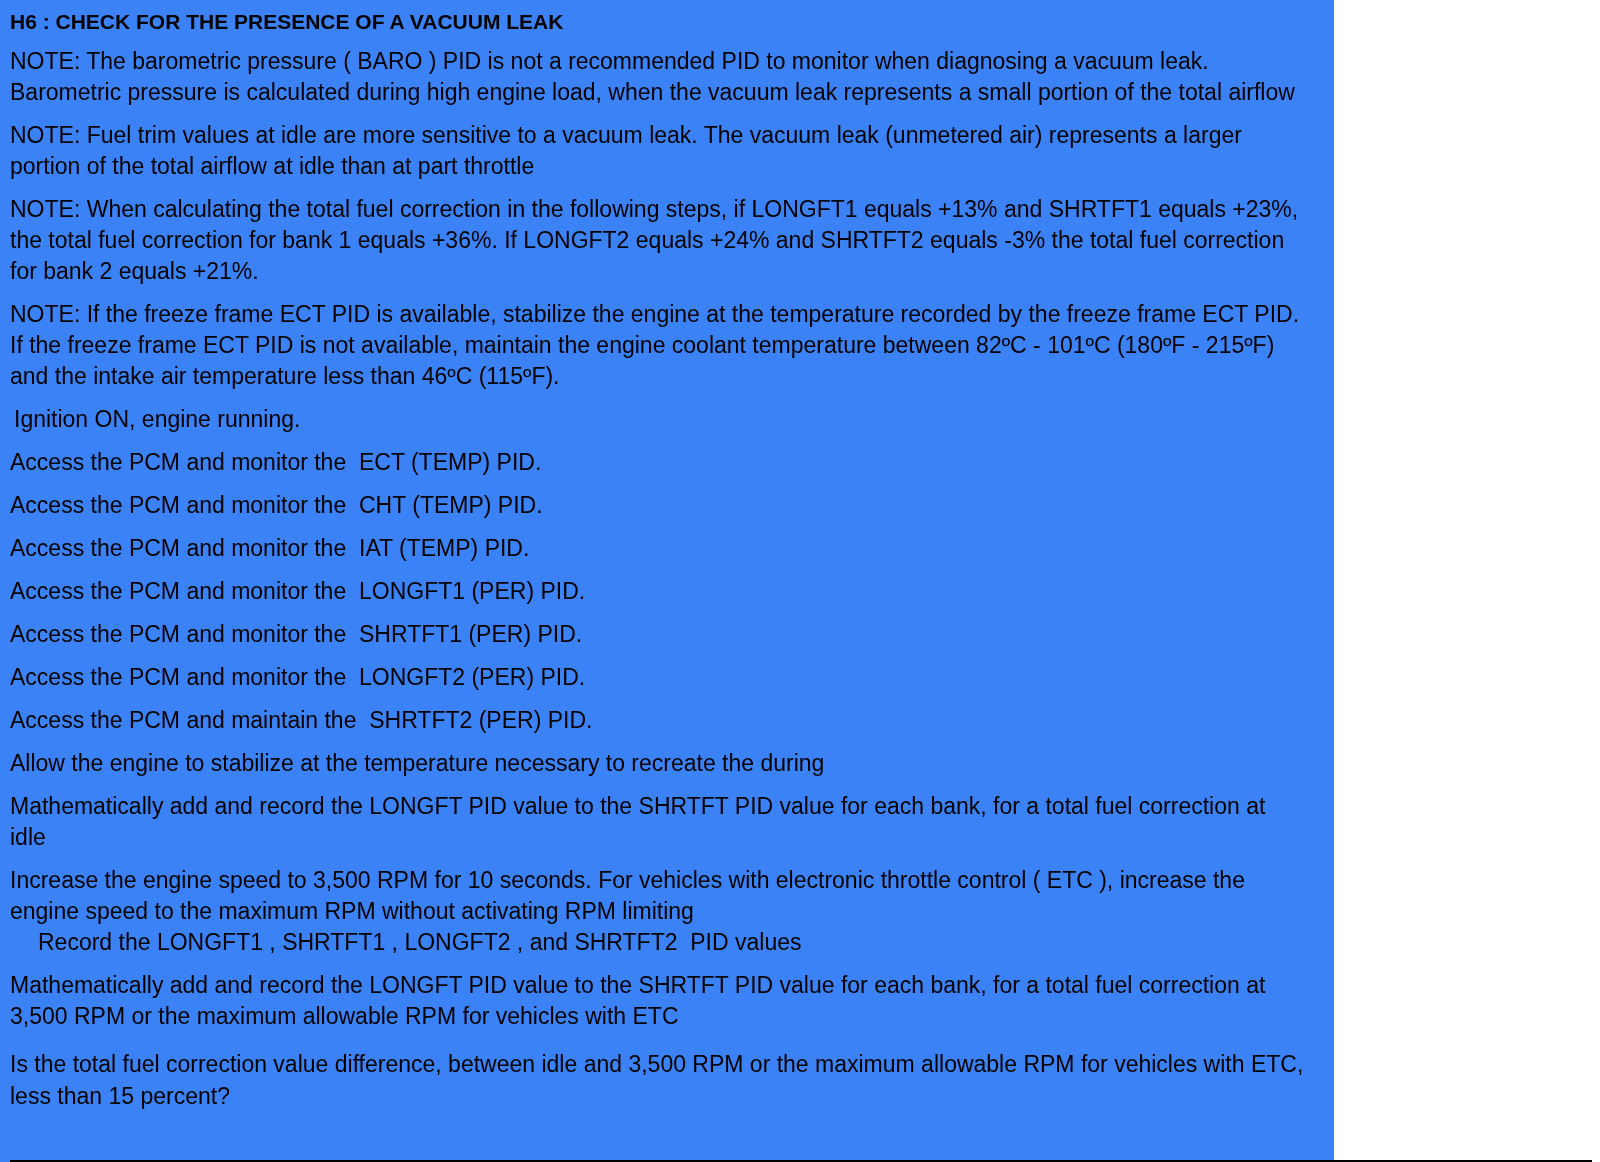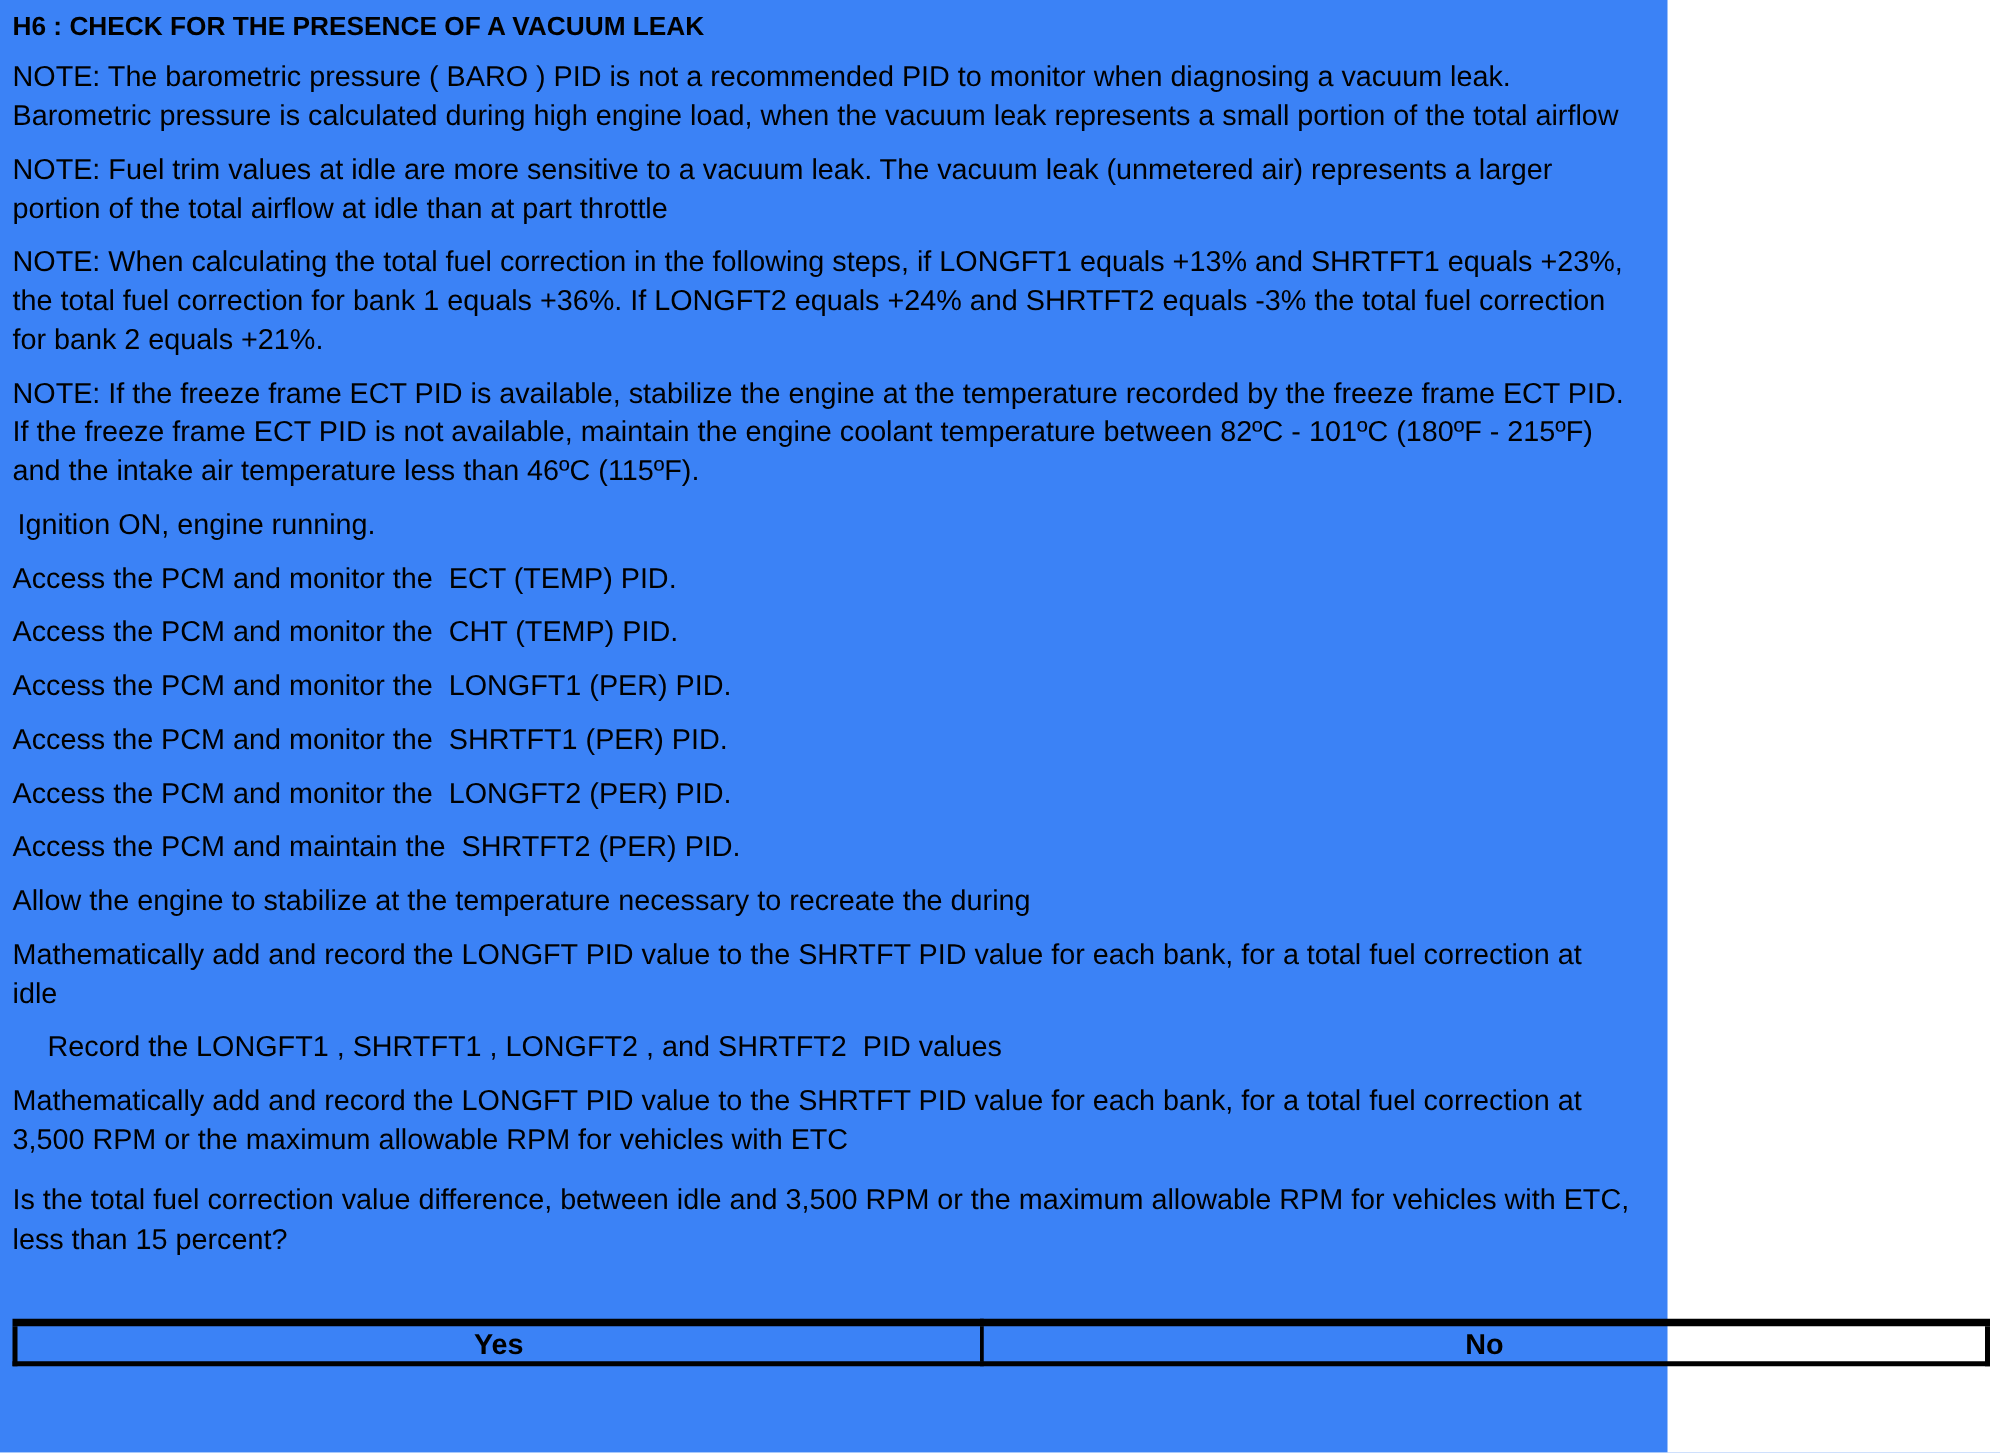--- a/index.html
+++ b/index.html
@@ -71,28 +71,29 @@
   <div class="doc-title">H6 : CHECK FOR THE PRESENCE OF A VACUUM LEAK</div>
 
   <p class="note">NOTE: The barometric pressure ( BARO ) PID is not a recommended PID to monitor when diagnosing a vacuum leak. Barometric pressure is calculated during high engine load, when the vacuum leak represents a small portion of the total airflow</p>
   <p class="note">NOTE: Fuel trim values at idle are more sensitive to a vacuum leak. The vacuum leak (unmetered air) represents a larger portion of the total airflow at idle than at part throttle</p>
   <p class="note">NOTE: When calculating the total fuel correction in the following steps, if LONGFT1 equals +13% and SHRTFT1 equals +23%, the total fuel correction for bank 1 equals +36%. If LONGFT2 equals +24% and SHRTFT2 equals -3% the total fuel correction for bank 2 equals +21%.</p>
   <p class="note">NOTE: If the freeze frame ECT PID is available, stabilize the engine at the temperature recorded by the freeze frame ECT PID. If the freeze frame ECT PID is not available, maintain the engine coolant temperature between 82ºC - 101ºC (180ºF - 215ºF) and the intake air temperature less than 46ºC (115ºF).</p>
 
   <p class="step step-ignition">Ignition ON, engine running.</p>
   <p class="step">Access the PCM and monitor the  ECT (TEMP) PID.</p>
   <p class="step">Access the PCM and monitor the  CHT (TEMP) PID.</p>
+  <p class="step">Access the PCM and monitor the  IAT (TEMP) PID.</p>
   <p class="step">Access the PCM and monitor the  LONGFT1 (PER) PID.</p>
   <p class="step">Access the PCM and monitor the  SHRTFT1 (PER) PID.</p>
   <p class="step">Access the PCM and monitor the  LONGFT2 (PER) PID.</p>
   <p class="step">Access the PCM and maintain the  SHRTFT2 (PER) PID.</p>
   <p class="step">Allow the engine to stabilize at the temperature necessary to recreate the during</p>
   <p class="step">Mathematically add and record the LONGFT PID value to the SHRTFT PID value for each bank, for a total fuel correction at idle</p>
 
-  <p class="step"><span class="subline">Record the LONGFT1 , SHRTFT1 , LONGFT2 , and SHRTFT2  PID values</span></p>
+  <p class="step"><span>Increase the engine speed to 3,500 RPM for 10 seconds. For vehicles with electronic throttle control ( ETC ), increase the engine speed to the maximum RPM without activating RPM limiting</span><span class="subline">Record the LONGFT1 , SHRTFT1 , LONGFT2 , and SHRTFT2  PID values</span></p>
 
   <p class="step">Mathematically add and record the LONGFT PID value to the SHRTFT PID value for each bank, for a total fuel correction at 3,500 RPM or the maximum allowable RPM for vehicles with ETC</p>
 
   <p class="question">Is the total fuel correction value difference, between idle and 3,500 RPM or the maximum allowable RPM for vehicles with ETC, less than 15 percent?</p>
 
   <table class="answer">
     <tbody>
         <tr>
       <td class="col-yes">Yes</td>
       <td class="col-no">No</td>

